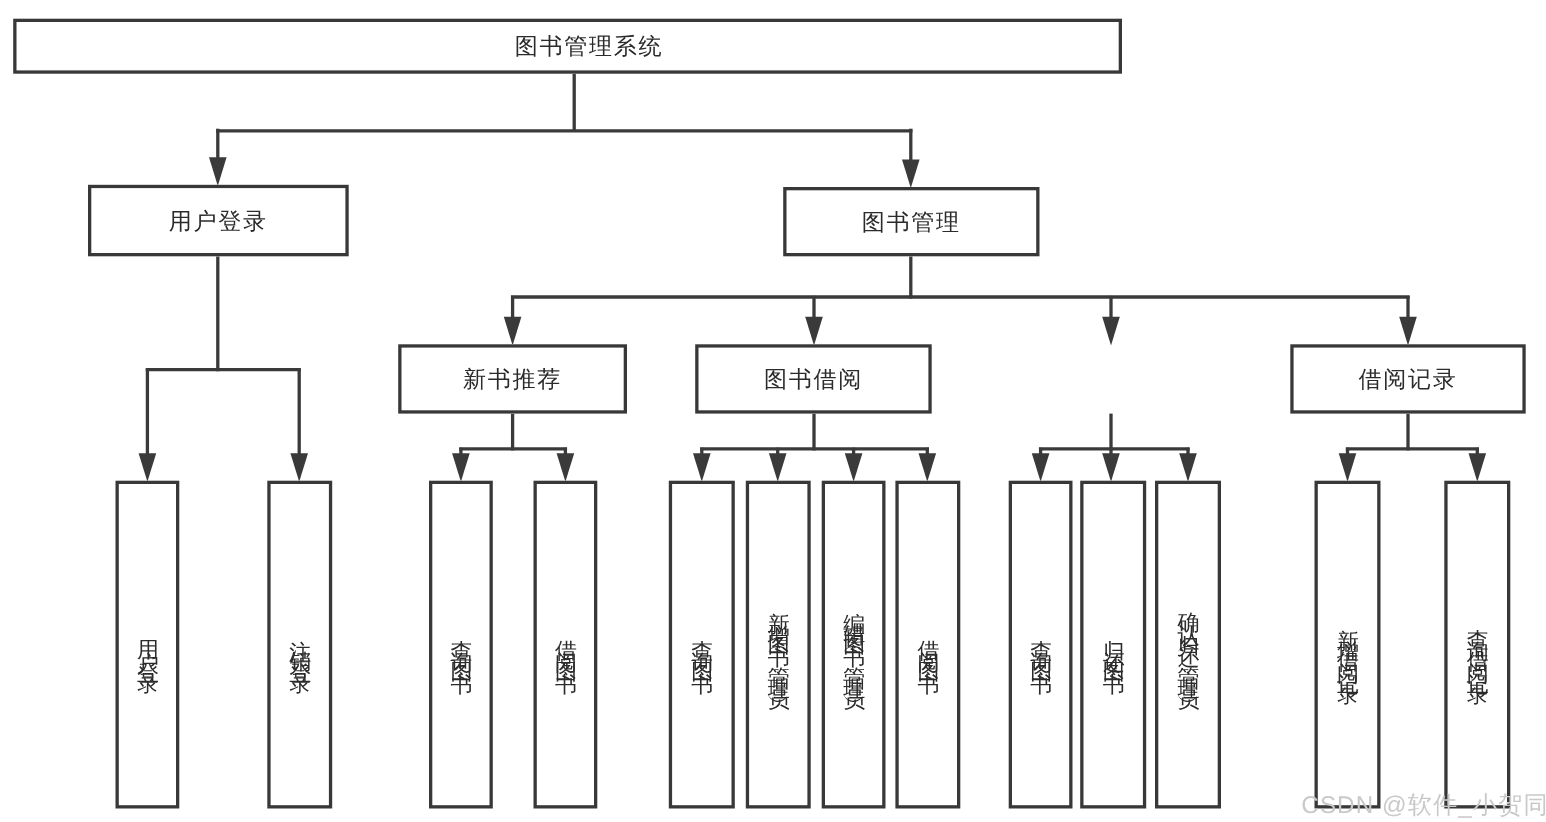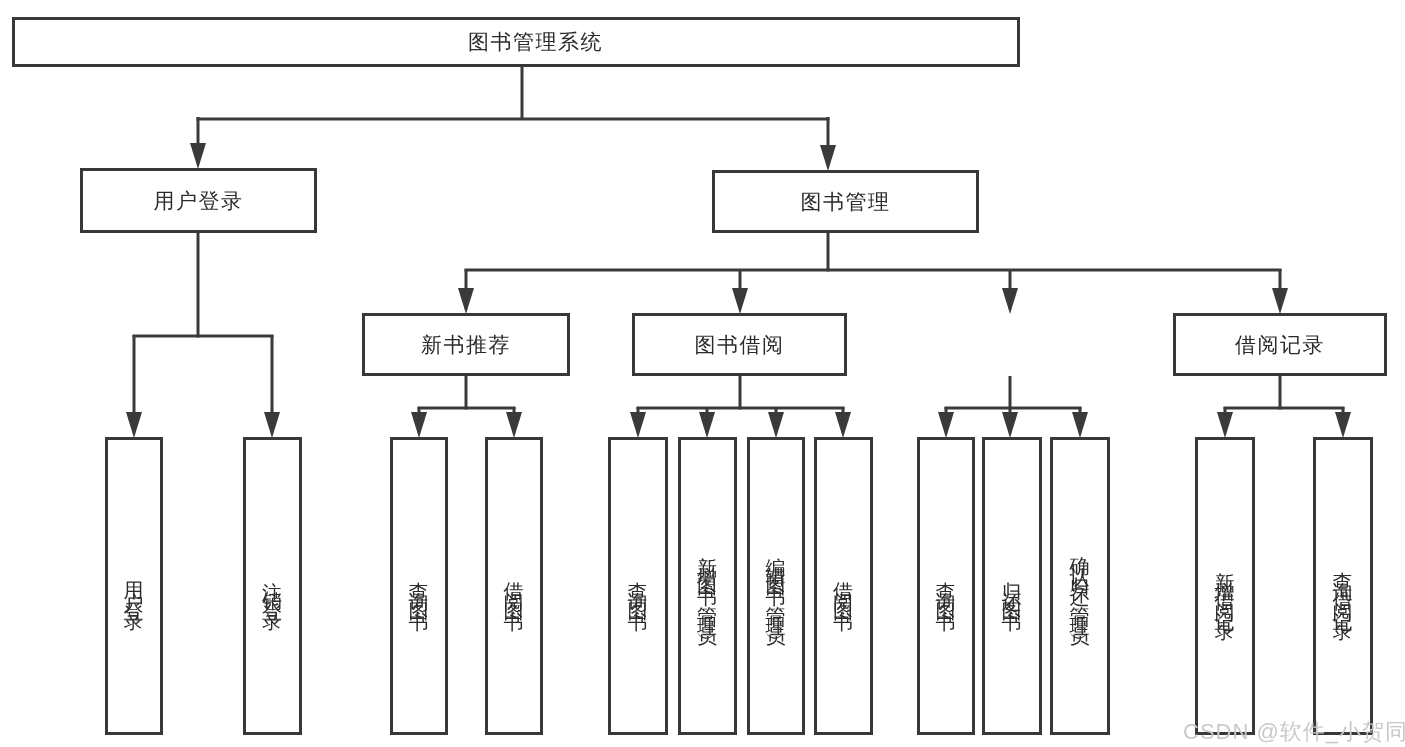--- a/index.html
+++ b/index.html
@@ -91,21 +91,21 @@
       <path d="M1002,412 L1018,412 L1010,438 Z"></path>
       <path d="M1072,412 L1088,412 L1080,438 Z"></path>
       <path d="M1217,412 L1233,412 L1225,438 Z"></path>
       <path d="M1335,412 L1351,412 L1343,438 Z"></path>
     </g>
   </svg>
 
   <div class="node h" style="left:12px;top:17px;width:1008px;height:50px;padding-left:39px;">图书管理系统</div>
 
   <div class="node h" style="left:80px;top:168px;width:237px;height:65px;">用户登录</div>
-  <div class="node h" style="left:712px;top:170px;width:267px;height:63px;">图书管理</div>
+  <div class="node h" style="left:712px;top:170px;width:233px;height:63px;">图书管理</div>
 
   <div class="node h" style="left:362px;top:313px;width:208px;height:63px;">新书推荐</div>
   <div class="node h" style="left:632px;top:313px;width:215px;height:63px;">图书借阅</div>
   <div class="node h" style="left:1173px;top:313px;width:214px;height:63px;text-align:center;">借阅记录</div>
 
   <div class="node v" style="left:105px;top:437px;width:58px;height:298px;">
     <span>用户登录</span>
   </div>
   <div class="node v" style="left:243px;top:437px;width:59px;height:298px;">
     <span>注销登录</span>

